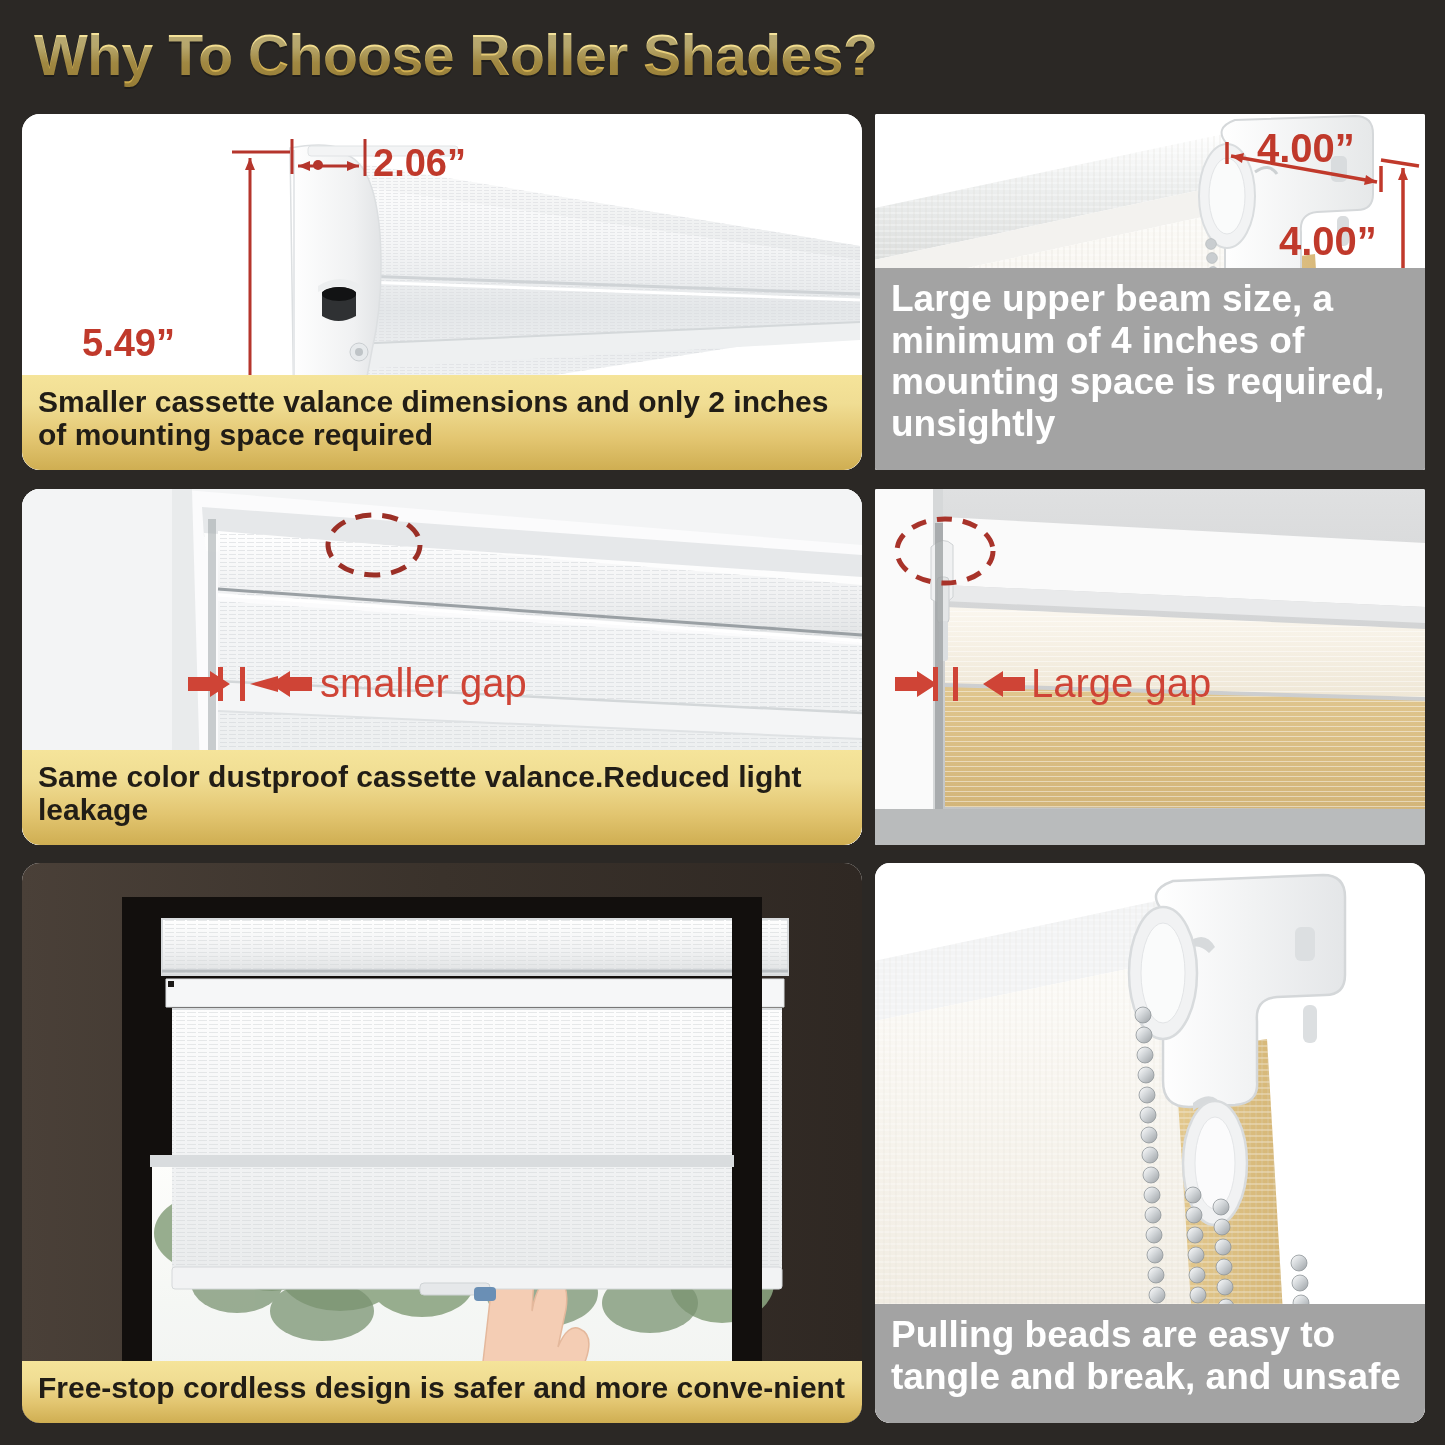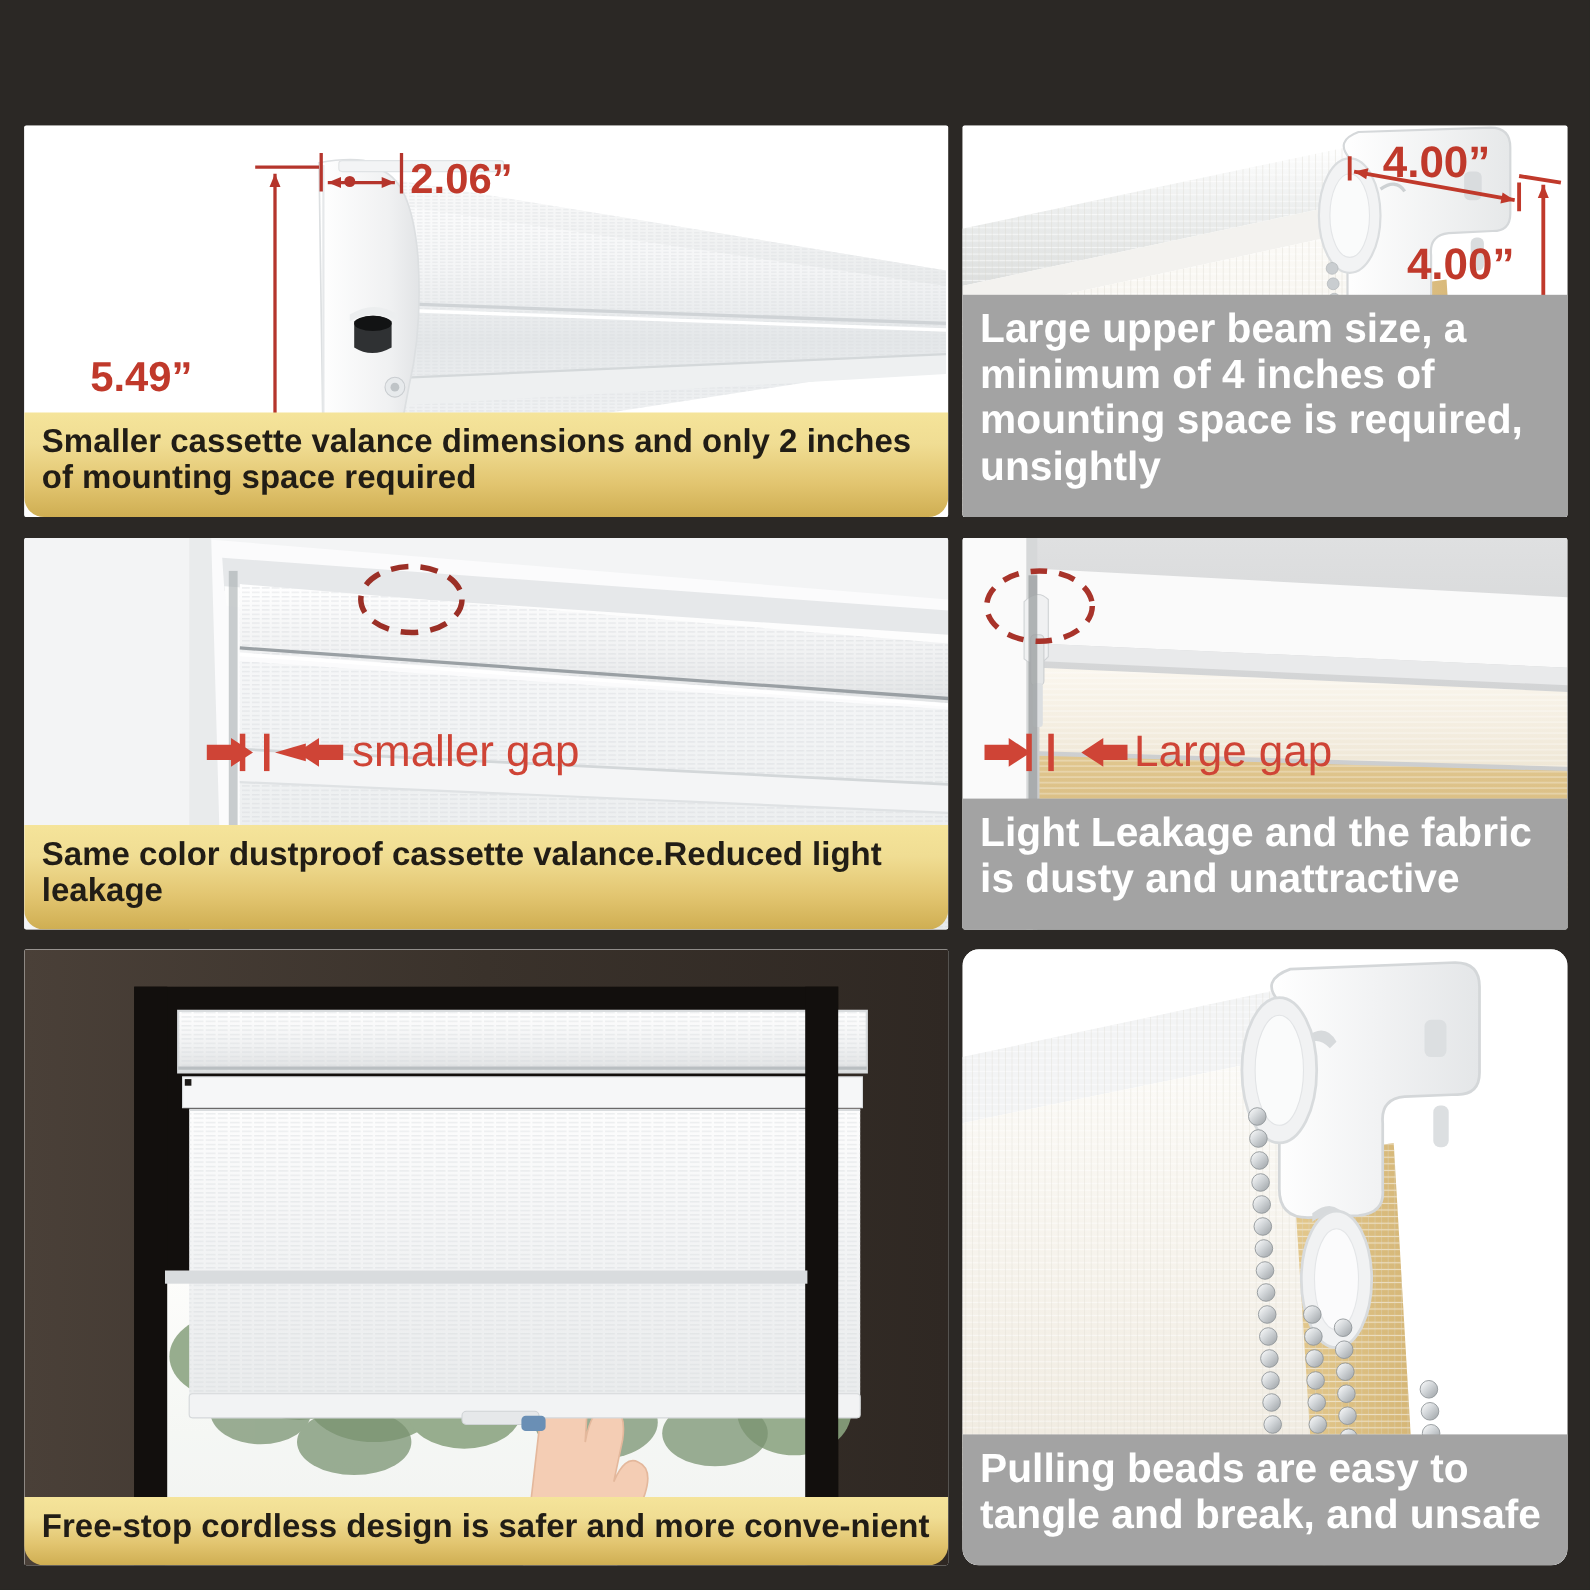--- a/index.html
+++ b/index.html
@@ -17,21 +17,21 @@
     font-size: 57px; font-weight: bold; letter-spacing: -0.5px;
     background: linear-gradient(180deg,#f7e9a8 0%,#f3dd8e 38%,#d6b558 62%,#c9a647 100%);
     -webkit-background-clip: text; background-clip: text;
     color: transparent; -webkit-text-fill-color: transparent;
     text-shadow: 0 2px 0 rgba(0,0,0,0.25);
     white-space: nowrap;
   }
 
   
   .panel { position: absolute; overflow: hidden; background:#fff; }
-  .panel.left  { left: 22px;  width: 840px; border-radius: 2px; }
+  .panel.left  { left: 22px;  width: 840px; border-radius: 18px; }
   .panel.right { left: 875px; width: 550px; border-radius: 2px; }
   .r1 { top: 114px; height: 356px; }
   .r2 { top: 489px; height: 356px; }
   .r3 { top: 863px; height: 560px; }
   .panel.right.r3 { height: 560px; border-radius: 15px; }
 
   .photo { position:absolute; left:0; top:0; right:0; bottom:0; overflow:hidden; }
 
   
   .cap {
@@ -58,20 +58,21 @@
   .annot { position:absolute; color:#cf4436; font-weight:normal; white-space:nowrap;text-align:center; }
 
   svg { display:block; }
   .noevt { pointer-events:none; }
 </style>
 </head>
 <body>
 
 <div class="page">
 
+  <div class="title">Why To Choose Roller Shades?</div>
 
   <div class="panel left r1">
     <div class="photo">
       <svg width="840" height="356" viewBox="0 0 840 356" class="noevt">
         <defs>
           <linearGradient id="valBody" x1="0" y1="0" x2="0" y2="1">
             <stop offset="0%" stop-color="#ffffff"></stop>
             <stop offset="35%" stop-color="#f4f5f6"></stop>
             <stop offset="60%" stop-color="#e4e7e9"></stop>
             <stop offset="100%" stop-color="#f7f8f9"></stop>
@@ -388,21 +389,20 @@
       <svg width="550" height="356" viewBox="0 0 550 356" style="position:absolute;left:0;top:0" class="noevt">
         <g fill="#cf4436">
           <rect x="58" y="178" width="5" height="34"></rect>
           <rect x="78" y="178" width="5" height="34"></rect>
           <path d="M20 188 l0 14 l22 0 l0 6 l20 -13 l-20 -13 l0 6 Z"></path>
           <path d="M150 188 l0 14 l-22 0 l0 6 l-20 -13 l20 -13 l0 6 Z"></path>
         </g>
       </svg>
       <div class="annot" style="left:156px; top:172px; font-size:40px;">Large gap</div>
     </div>
-    <div class="cap gray">Light Leakage and the fabric is dusty and unattractive</div>
   </div>
 
   <div class="panel left r3">
     <div class="photo">
       <svg width="840" height="560" viewBox="0 0 840 560" class="noevt">
         <defs>
           <linearGradient id="wall3" x1="0" y1="0" x2="1" y2="0">
             <stop offset="0%" stop-color="#4a4038"></stop>
             <stop offset="50%" stop-color="#3a322b"></stop>
             <stop offset="100%" stop-color="#2f2823"></stop>

